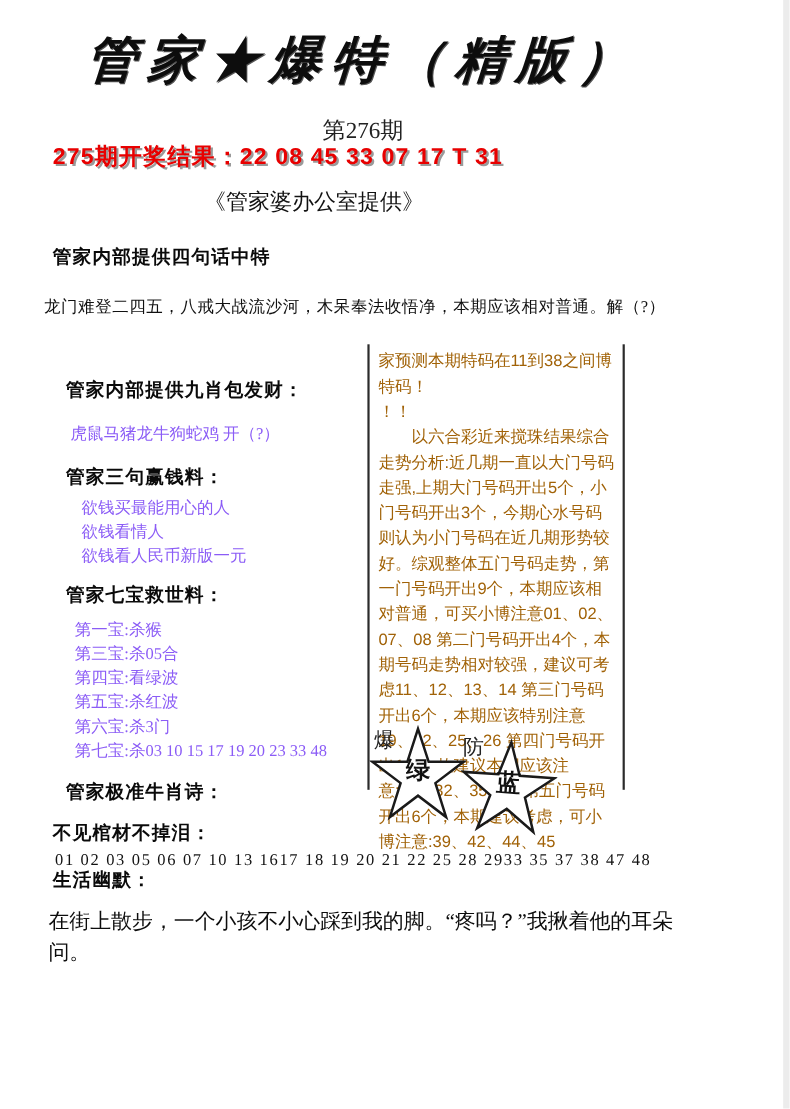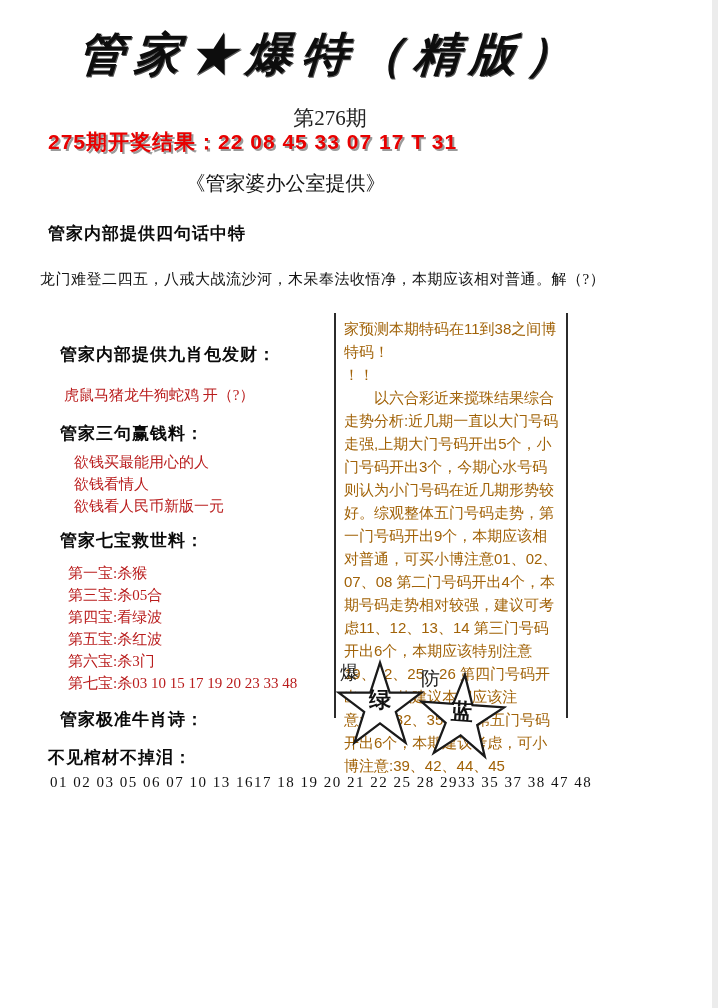--- a/index.html
+++ b/index.html
@@ -39,21 +39,21 @@
     font-size:17px; font-weight:bold; color:#0a0a0a;
     font-family:"Liberation Sans", sans-serif;
     letter-spacing:1px;
   }
   .four-sec { position:absolute; left:48px; top:222px; width:640px; }
   .four-sec .content {
     position:absolute; left:-8px; top:48px; width:640px;
     font-size:15px; color:#111; letter-spacing:0.5px;
   }
   .left-col { position:absolute; left:60px; top:303px; width:288px;margin-top:40px; }
-  .left-col .content-line { font-size:15px; color:#b91c1c; line-height:22px; }
+  .left-col .content-line { font-size:15px; color:#8b5cf6; line-height:22px; }
   .block-nine .content-line { margin-top:18px; margin-left:4px; }
   .block-three { margin-top:16px; }
   .block-three .lines { margin-top:6px; margin-left:14px; }
   .block-seven { margin-top:12px; }
   .block-seven .lines { margin-top:10px; margin-left:8px; }
   .block-poem { margin-top:14px; }
   .block-poem .lines { margin-top:12px; margin-left:8px; }
   .block-poem .content-line { line-height:20px; }
   .analysis-box {
     position:absolute; left:334px; top:313px; width:234px; height:405px;
@@ -159,13 +159,17 @@
       <polygon points="50,3 61,37 97,37 68,59 79,94 50,72 21,94 32,59 3,37 39,37" fill="#ffffff" stroke="#1a1a1a" stroke-width="2.6" stroke-linejoin="miter"></polygon>
     </svg>
     <span class="star-value">蓝</span>
   </div>
 
   <div class="bottom-sec range-sec">
     <div class="sec-heading">不见棺材不掉泪：</div>
     <div class="range-numbers">01 02 03 05 06 07 10 13 1617 18 19 20 21 22 25 28 2933 35 37 38 47 48</div>
   </div>
 
+  <div class="bottom-sec humor-sec">
+    <div class="sec-heading">生活幽默：</div>
+    <div class="humor-text">在街上散步，一个小孩不小心踩到我的脚。“疼吗？”我揪着他的耳朵问。</div>
+  </div>
 </div>
 
 </body></html>

